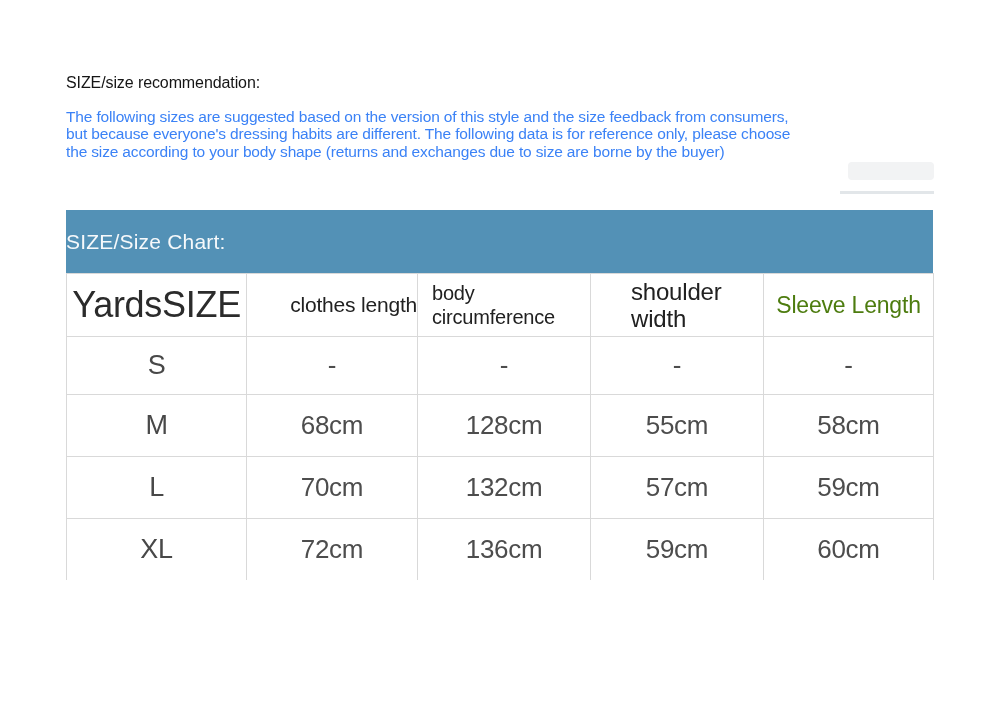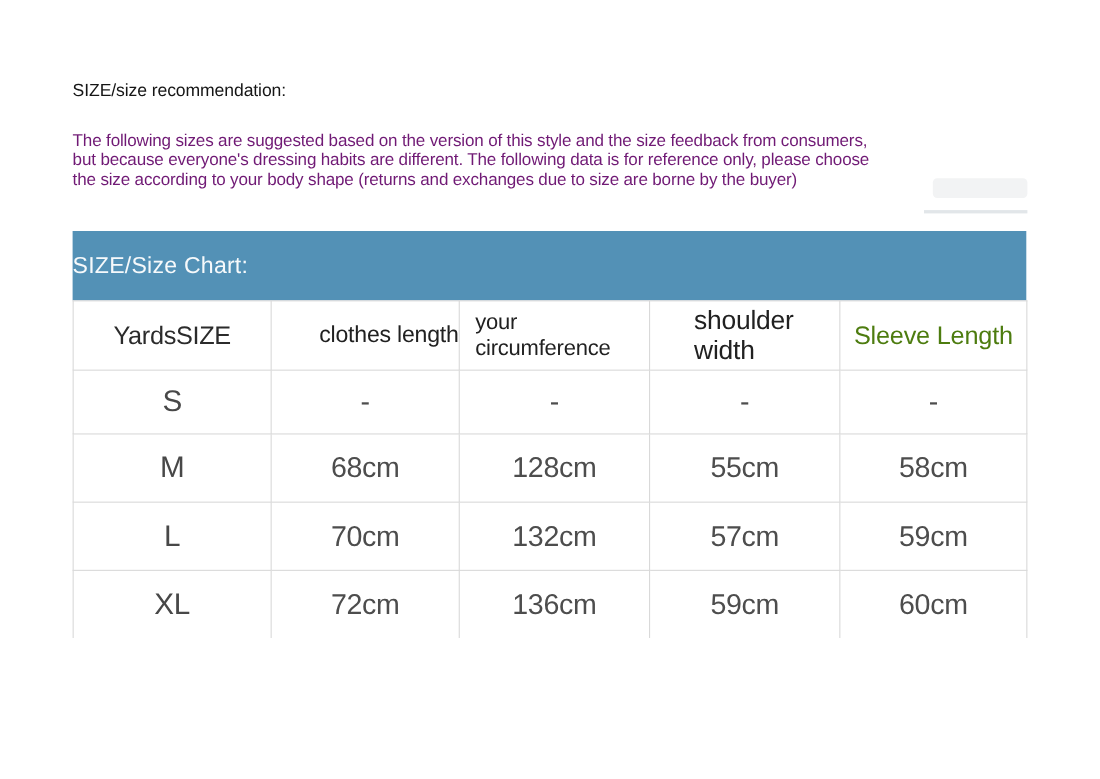--- a/index.html
+++ b/index.html
@@ -20,25 +20,25 @@
     top: 74px;
     font-size: 16px;
     font-weight: 500;
     color: #151515;
     letter-spacing: -0.1px;
   }
 
   .description {
     position: absolute;
     left: 66px;
-    top: 120px;
+    top: 108px;
     width: 874px;
     font-size: 15.5px;
     line-height: 17.3px;
-    color: #701a75;
+    color: #3b82f6;
     letter-spacing: -0.15px;
     white-space: pre-line;
   }
 
   
   .artifact-blob {
     position: absolute;
     left: 848px;
     top: 162px;
     width: 86px;
@@ -88,21 +88,21 @@
     border: 1px solid #d9d9d9;
     text-align: center;
     vertical-align: middle;
     font-weight: 400;
     background: #fff;
   }
   .size-table thead tr { height: 63px; }
   .size-table tbody tr { height: 62px; }
   .size-table tbody tr.row-s { height: 58px; }
 
-  th.h-yards  { font-size: 23px; color: #2b2b2b; letter-spacing: -0.3px; }
+  th.h-yards  { font-size: 36px; color: #2b2b2b; letter-spacing: -0.3px; }
   th.h-plain  { font-size: 21px; color: #212121; letter-spacing: -0.2px; text-align: right; }
   th.h-chest  { font-size: 20px; color: #212121; text-align: left; padding-left: 14px; line-height: 24px; letter-spacing: -0.2px; }
   th.h-shoulder { font-size: 24px; color: #212121; line-height: 27px; letter-spacing: -0.2px; }
   th.h-shoulder .inner { display: inline-block; text-align: left; margin-left: 40px; }
   th.h-sleeve { font-size: 23px; color: #4d7c0f; letter-spacing: -0.2px; }
 
   td.size-cell  { font-size: 27px; font-weight: 500; color: #484848; letter-spacing: -0.3px; }
   td.value-cell { font-size: 26px; font-weight: 400; color: #4d4d4d; letter-spacing: -0.3px; }
 </style>
 </head>
@@ -128,21 +128,21 @@
       <col class="c0">
         <col class="c1">
         <col class="c2">
         <col class="c3">
         <col class="c4">
     </colgroup>
     <thead>
       <tr>
         <th class="h-yards">YardsSIZE</th>
         <th class="h-plain">clothes length</th>
-        <th class="h-chest">your circumference</th>
+        <th class="h-chest">body circumference</th>
         <th class="h-shoulder"><span class="inner">shoulder width</span></th>
         <th class="h-sleeve">Sleeve Length</th>
       </tr>
     </thead>
     <tbody>
       <tr class="row-s">
         <td class="size-cell">S</td>
         <td class="value-cell">-</td>
         <td class="value-cell">-</td>
         <td class="value-cell">-</td>

